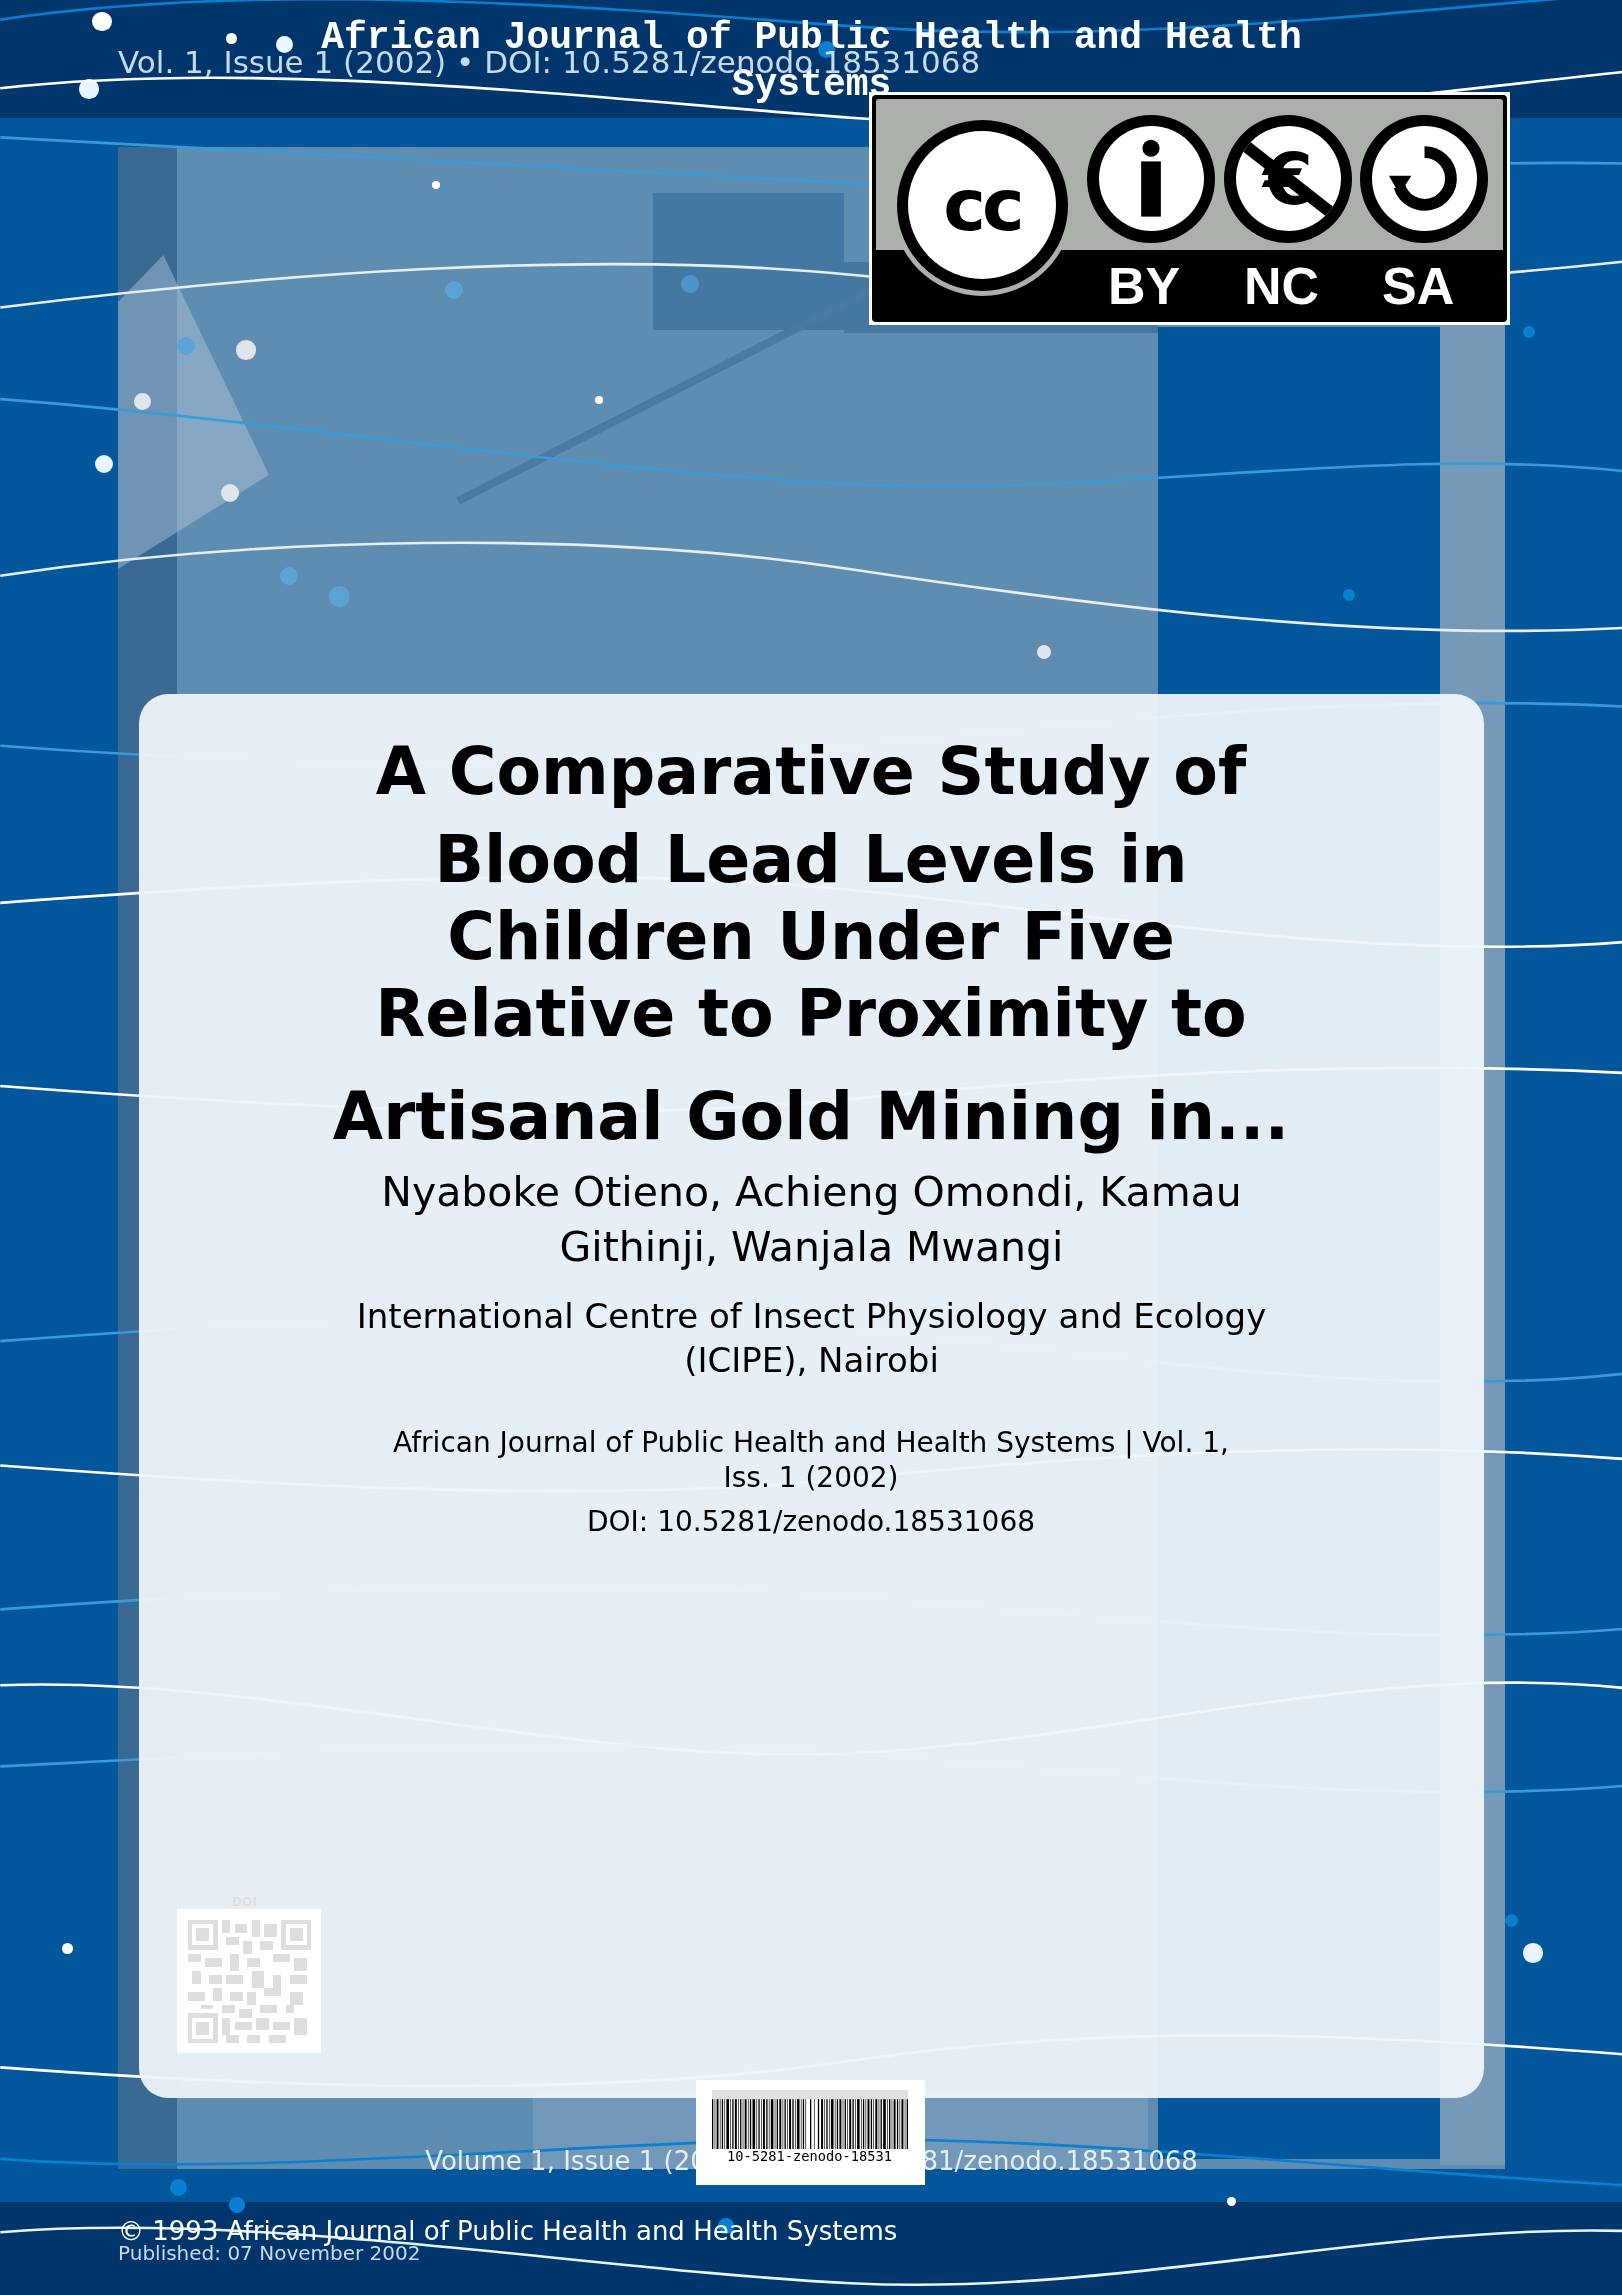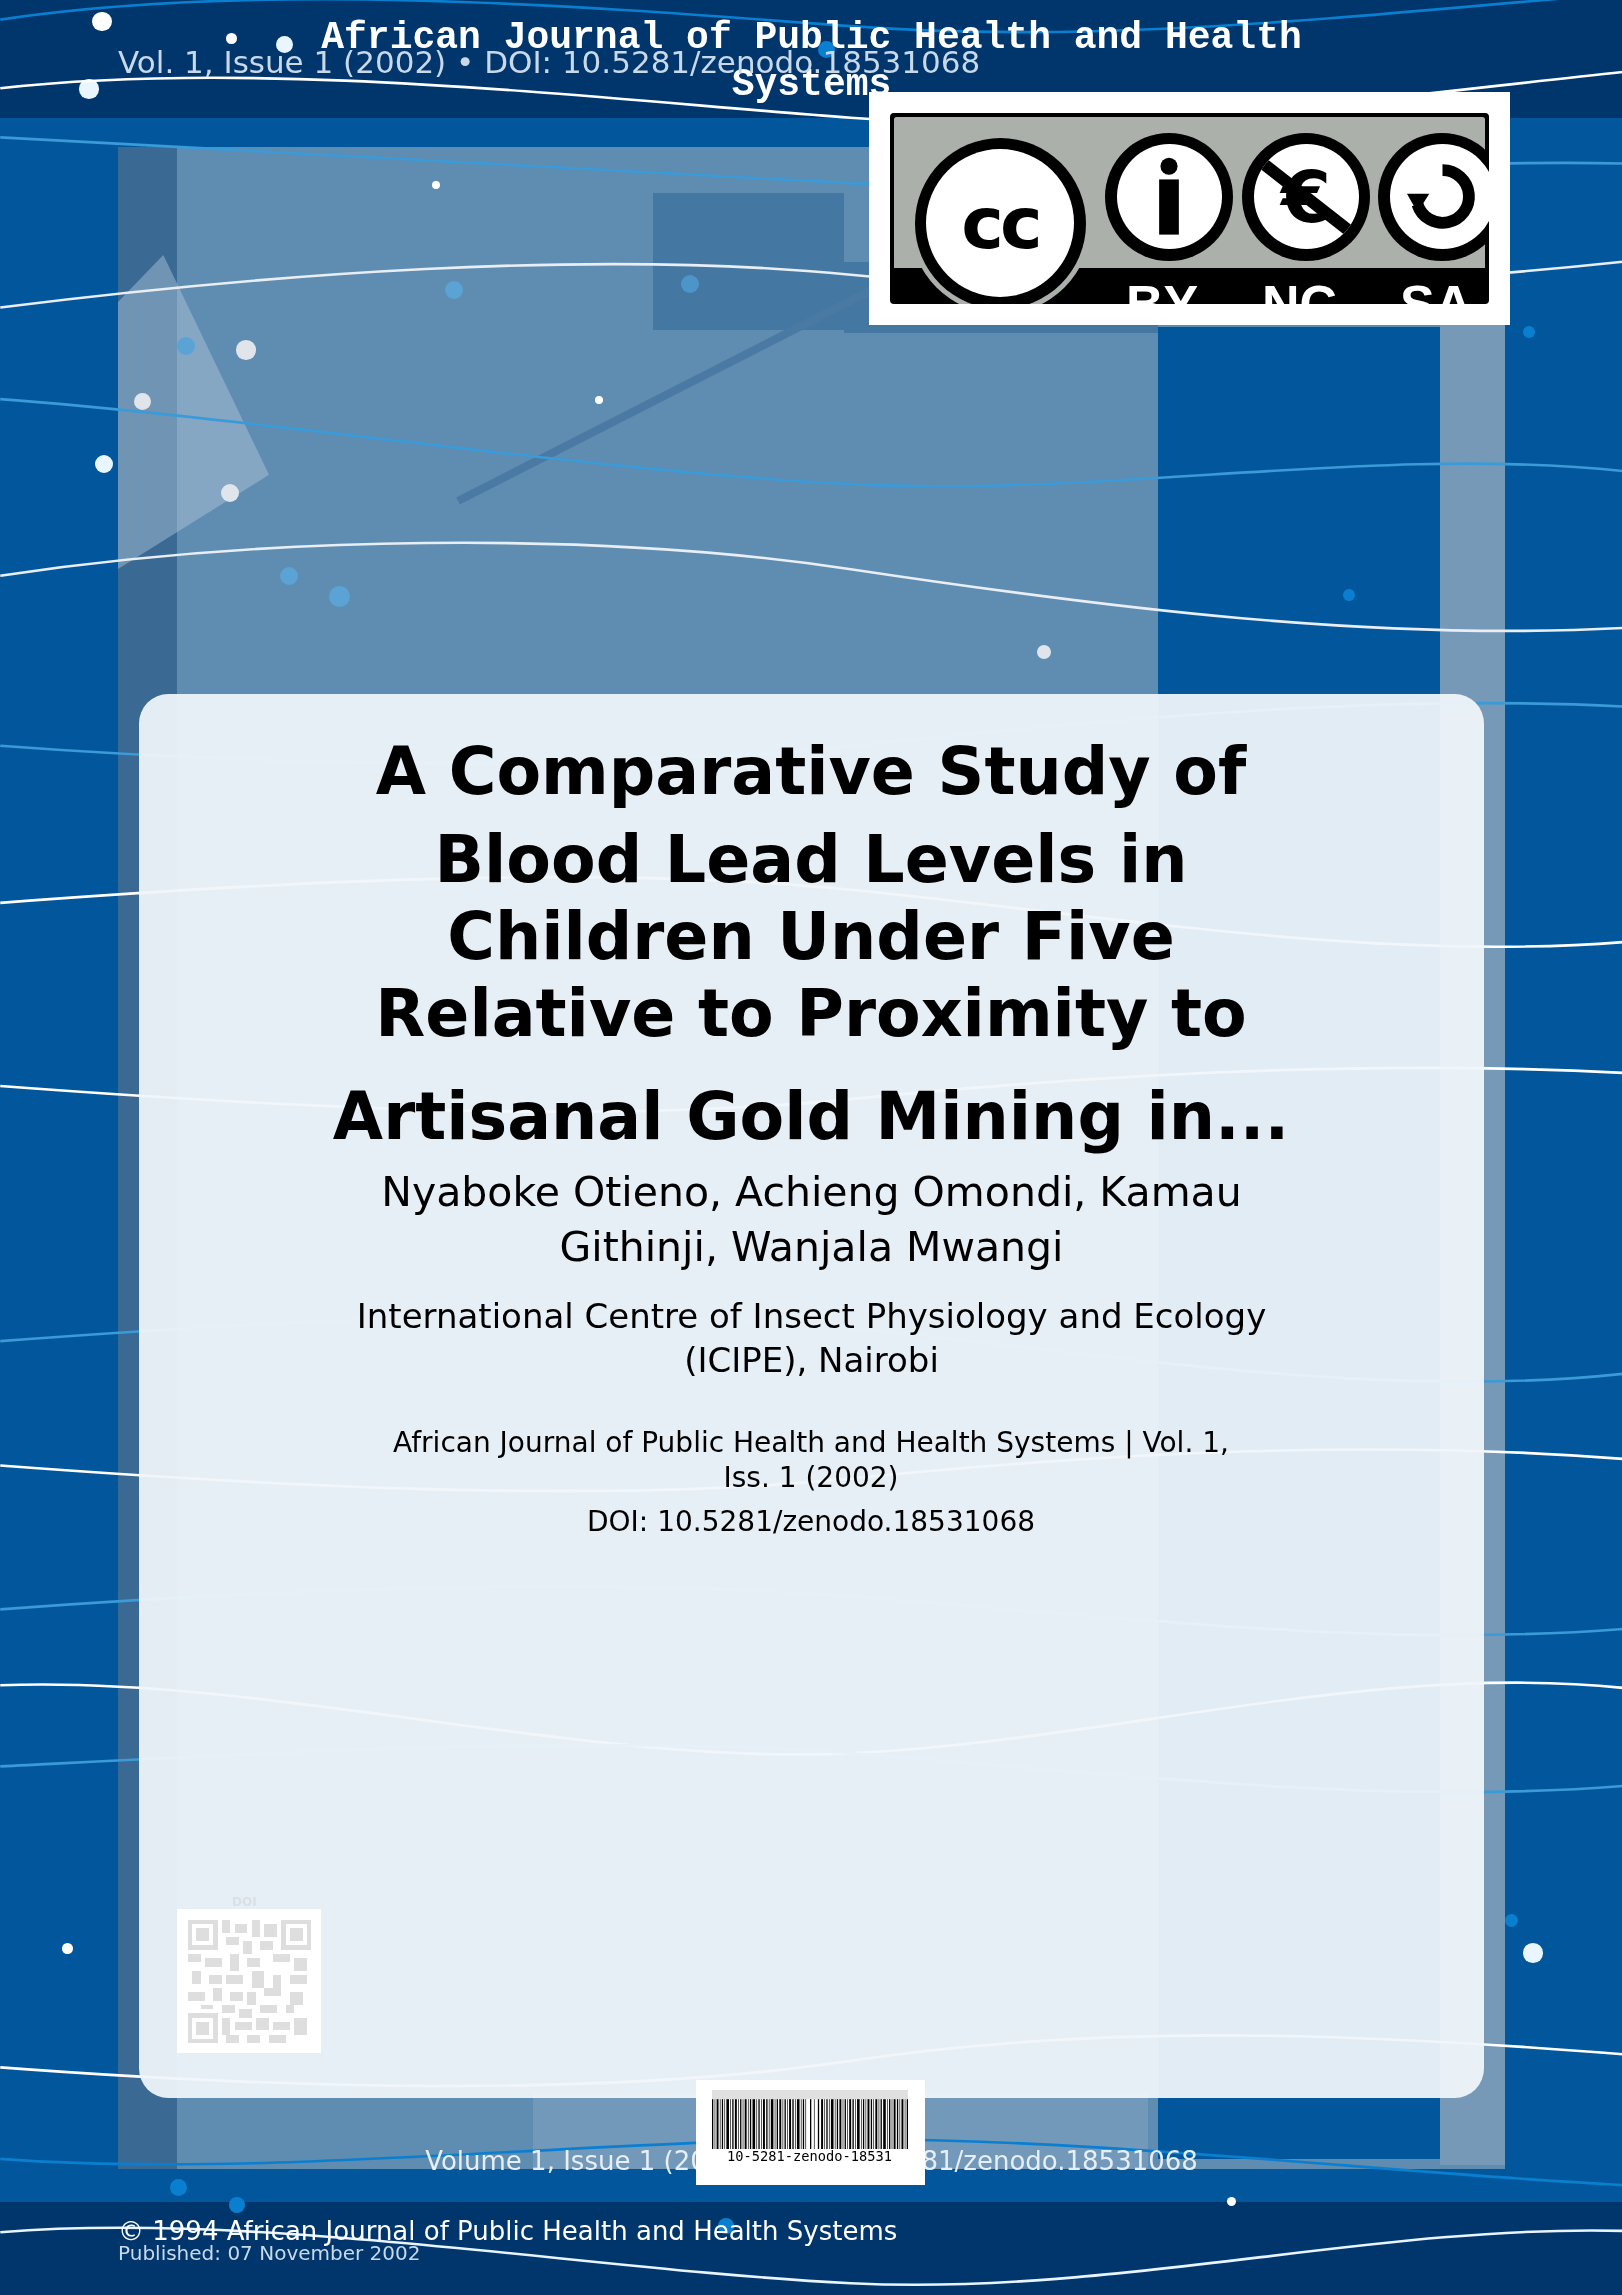--- a/index.html
+++ b/index.html
@@ -42,21 +42,21 @@
     left: 0; top: 14.4px; width: 1623px; text-align: center;
     color: #ffffff; font-weight: bold; font-size: 38px; line-height: 47px;
   }
   #journal-header span { display: block; font-family: Liberation Mono, monospace; }
   #header-sub {
     left: 118px; top: 44px; color: #c9d9ea; font-size: 31px; white-space: nowrap;
   }
 
   #cc-badge {
     left: 869px; top: 92px; width: 641px; height: 233px;
-    background: #ffffff; box-sizing: border-box; padding: 21px;
+    background: #ffffff; box-sizing: border-box; padding: 3px;
   }
   #cc-inner {
     width: 100%; height: 100%; position: relative; background: #000; border-radius: 3.9px; overflow: hidden;
   }
   #cc-grey { position: absolute; left: 3.9px; top: 3.9px; right: 3.9px; height: 151px; background: #abb1aa; border-radius: 2.6px 2.6px 0 0; }
   .cc-circle {
     position: absolute; border-radius: 50%; background: #000;
     display: flex; align-items: center; justify-content: center;
   }
   .cc-circle .inner {
@@ -394,15 +394,15 @@
         <rect x="283" y="14" width="2" height="76"></rect>
         <rect x="287" y="14" width="1" height="76"></rect>
         <rect x="290" y="14" width="3" height="76"></rect>
       <rect x="295" y="14" width="1" height="76"></rect>
         <rect x="298" y="14" width="2" height="76"></rect>
     </g>
   </svg>
   <div id="barcode-text">10-5281-zenodo-18531</div>
 </div>
 
-<div class="layer" id="copyright">© 1994 African Journal of Public Health and Health Systems</div>
+<div class="layer" id="copyright">© 1993 African Journal of Public Health and Health Systems</div>
 <div class="layer" id="published">Published: 07 November 2002</div>
 
 
 </body></html>

